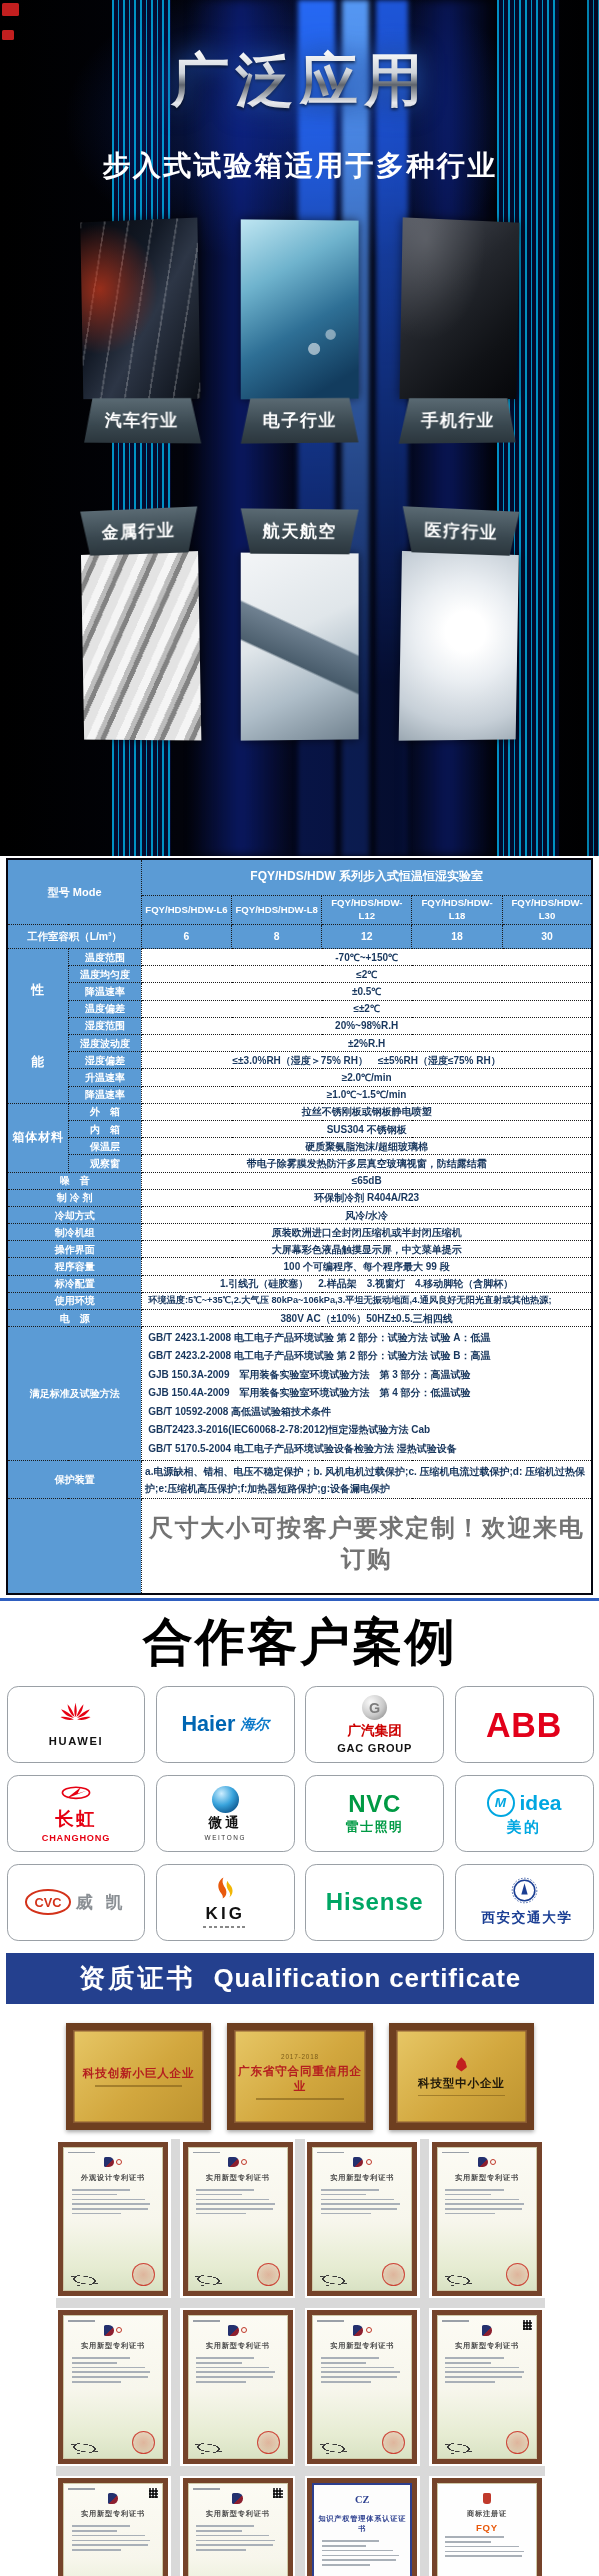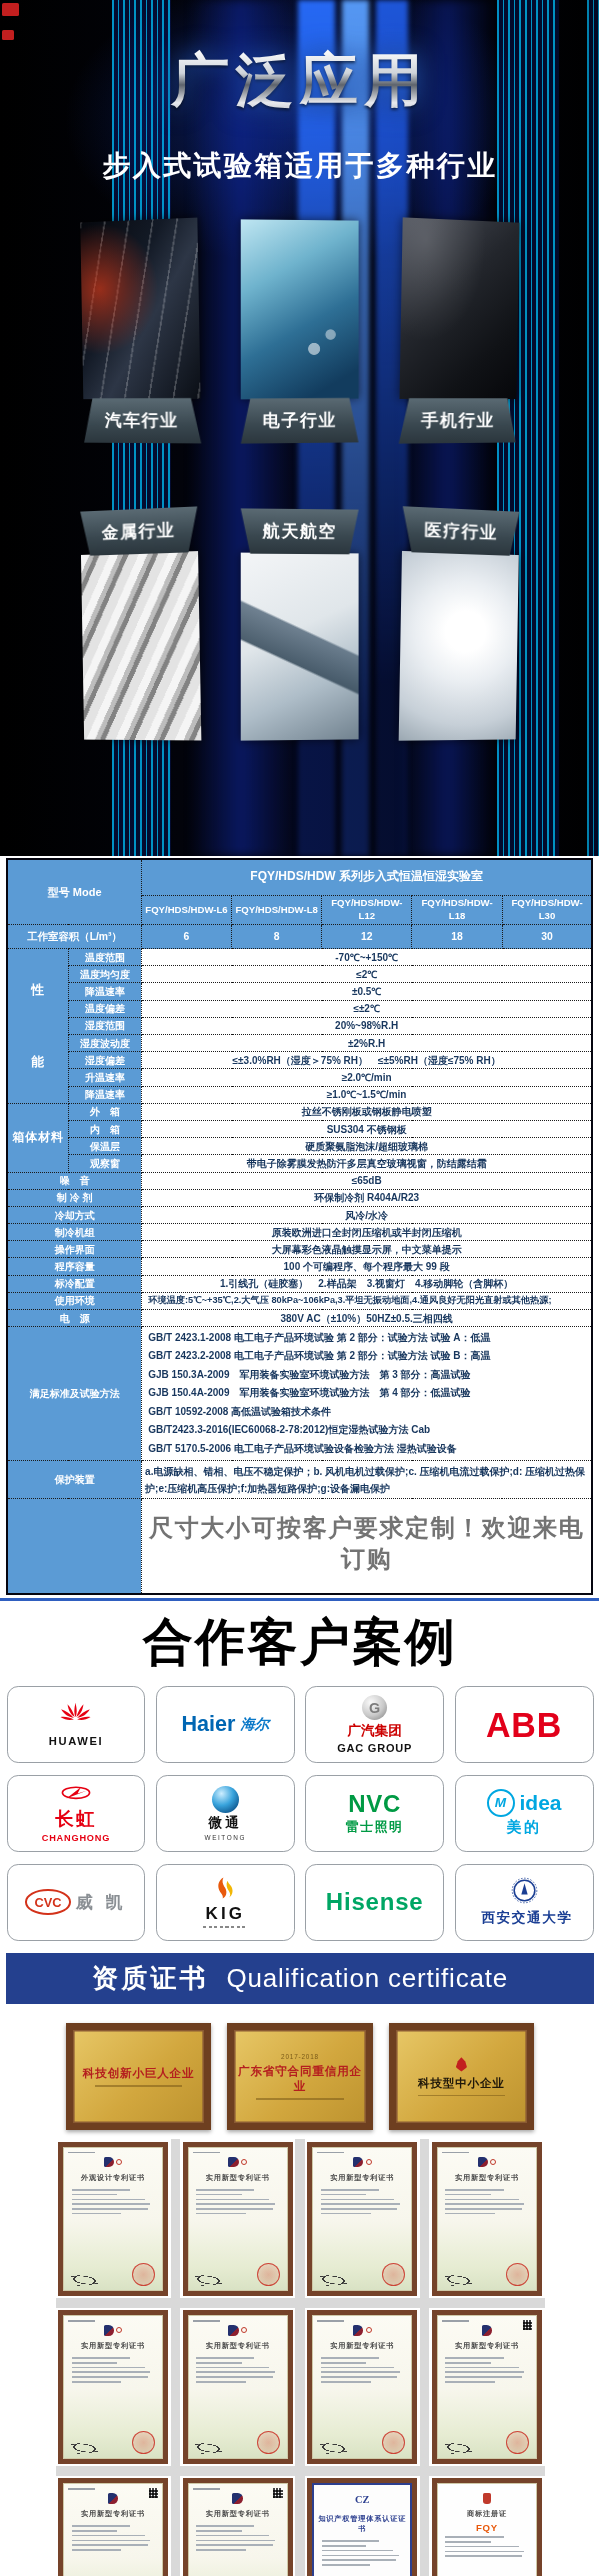--- a/index.html
+++ b/index.html
@@ -112,21 +112,21 @@
   .cvc-oval{border:2.4px solid #d3321a;border-radius:50%;padding:3.2px 7.2px;color:#d3321a;font-weight:900;font-size:12.8px;}
   .t-cvc-cn{font-size:17px;font-weight:800;color:#8a8f94;letter-spacing:4px;}
   .t-kig{font-size:17px;font-weight:900;color:#111;letter-spacing:3.2px;}
   .kig-sub{width:45px;height:2.4px;background:repeating-linear-gradient(90deg,#888 0 3.2px,transparent 3.2px 5.6px);}
   .t-hisense{font-size:24px;font-weight:900;color:#00a664;letter-spacing:0.8px;}
   .t-xjtu{font-size:13.6px;font-weight:700;color:#1b3f94;letter-spacing:1.6px;font-family:"Liberation Serif",serif;margin-left:6px;}
 
   
   .qbanner{margin:12.8px 6.4px 0;height:51px;background:#24408e;display:flex;align-items:center;justify-content:center;gap:17.6px;}
   .qbanner .cn{color:#fff;font-size:26px;font-weight:900;letter-spacing:3.2px;}
-  .qbanner .en{color:#fff;font-size:26px;font-weight:400;letter-spacing:0.8px;}
+  .qbanner .en{color:#fff;font-size:26px;font-weight:700;letter-spacing:0.8px;}
   .plaques{display:flex;justify-content:center;gap:16px;margin:19px 0 8px;}
   .plaque{width:125px;height:86px;border:7.2px solid #6e3f20;box-shadow:inset 0 0 0 1.6px #8a5a33,0 1.6px 4px rgba(0,0,0,.35);
     background:linear-gradient(135deg,#e7c766 0%,#d2a73e 55%,#bd932f 100%);
     display:flex;flex-direction:column;align-items:center;justify-content:center;gap:4px;padding:3.2px;}
   .plaque .ttl{font-size:11.6px;font-weight:900;text-align:center;letter-spacing:0.8px;}
   .plaque.p1 .ttl,.plaque.p2 .ttl{color:#b51f1f;}
   .plaque.p3 .ttl{color:#20180a;}
   .plaque .mini{font-size:6.4px;color:#7a5a18;letter-spacing:0.8px;}
   .plaque .bar{width:70%;height:1.6px;background:rgba(122,90,24,.55);}
   .flame{width:11.2px;height:14.4px;background:#c21f1f;border-radius:50% 50% 50% 50%/60% 60% 40% 40%;
@@ -348,21 +348,21 @@
 
       <tr>
         <td class="blue" colspan="2">满足标准及试验方法</td>
         <td class="val left" colspan="5">
           <div class="std-line">GB/T 2423.1-2008 电工电子产品环境试验 第 2 部分：试验方法 试验 A：低温</div>
           <div class="std-line">GB/T 2423.2-2008 电工电子产品环境试验 第 2 部分：试验方法 试验 B：高温</div>
           <div class="std-line">GJB 150.3A-2009　军用装备实验室环境试验方法　第 3 部分：高温试验</div>
           <div class="std-line">GJB 150.4A-2009　军用装备实验室环境试验方法　第 4 部分：低温试验</div>
           <div class="std-line">GB/T 10592-2008 高低温试验箱技术条件</div>
           <div class="std-line">GB/T2423.3-2016(IEC60068-2-78:2012)恒定湿热试验方法 Cab</div>
-          <div class="std-line">GB/T 5170.5-2006 电工电子产品环境试验设备检验方法 湿热试验设备</div>
+          <div class="std-line">GB/T 5170.5-2004 电工电子产品环境试验设备检验方法 湿热试验设备</div>
         </td>
       </tr>
       <tr>
         <td class="blue" colspan="2">保护装置</td>
         <td class="val protect" colspan="5">a.电源缺相、错相、电压不稳定保护；b. 风机电机过载保护;c. 压缩机电流过载保护;d: 压缩机过热保护;e:压缩机高压保护;f:加热器短路保护;g:设备漏电保护</td>
       </tr>
       <tr class="custom-row">
         <td class="blue" colspan="2"></td>
         <td class="val custom" colspan="5">尺寸大小可按客户要求定制！欢迎来电订购</td>
       </tr>

